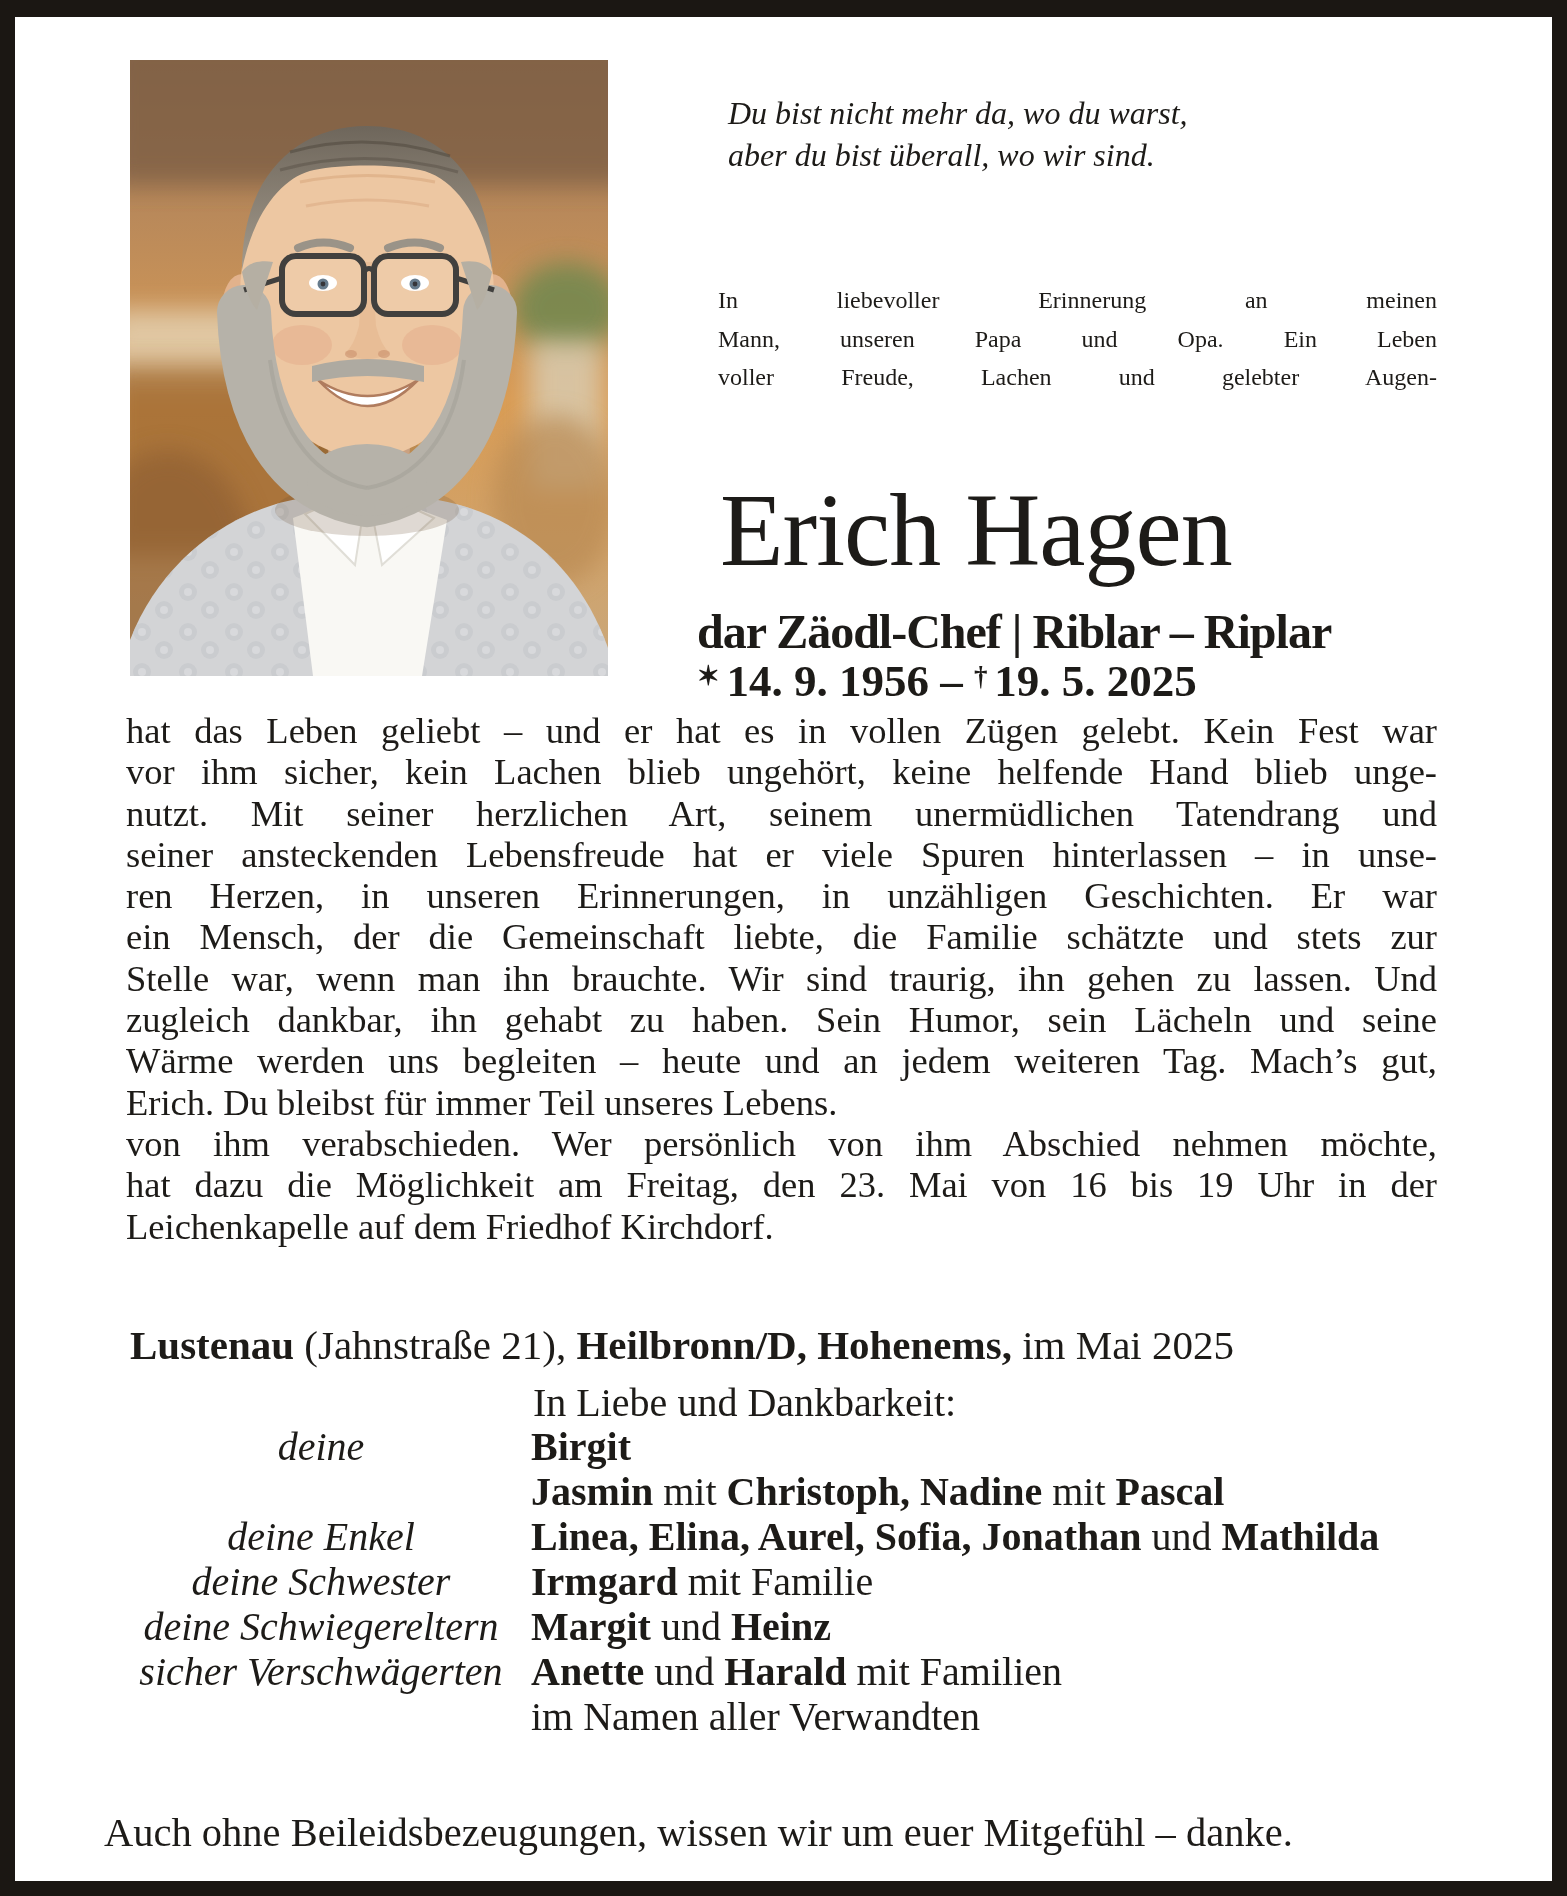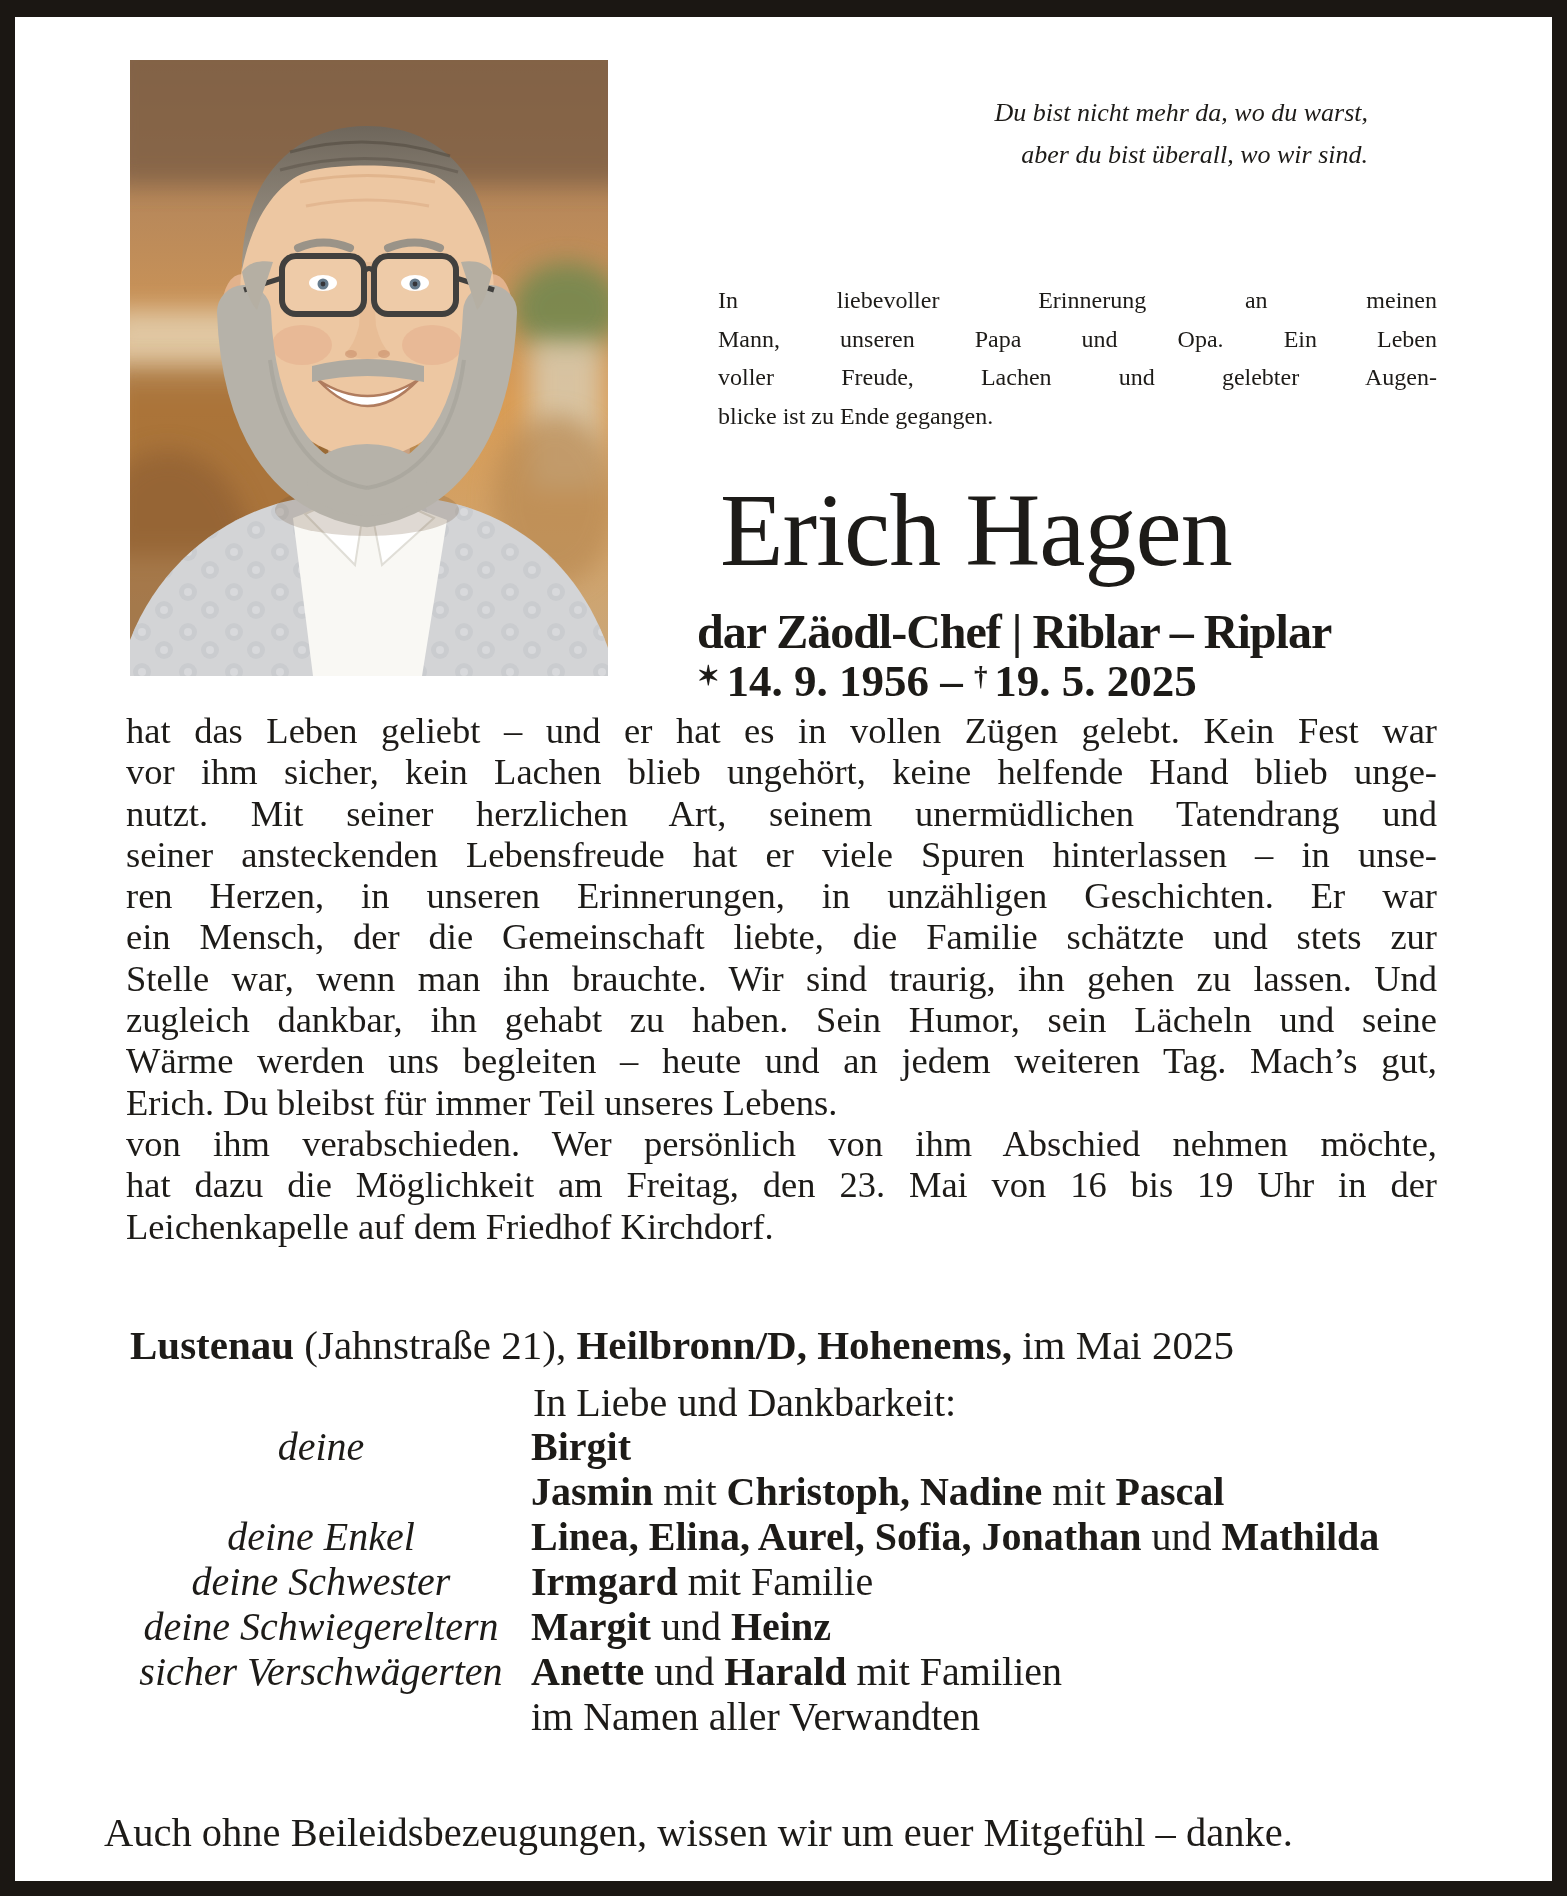--- a/index.html
+++ b/index.html
@@ -26,21 +26,21 @@
   .abs{position:absolute;}
 
   
   .photo{
     left:130px;top:60px;width:478px;height:616px;
     overflow:hidden;background:#c9955c;
   }
   .photo svg{display:block;width:100%;height:100%;}
 
   
-  .quote{left:728px;top:92px;width:640px;font-size:26px;line-height:42px;font-style:italic;text-align:right;}
+  .quote{left:728px;top:92px;width:640px;font-size:32px;line-height:42px;font-style:italic;}
   
   .intro{left:718px;top:281px;width:719px;font-size:24px;line-height:38.6px;}
   .jline{text-align:justify;text-align-last:justify;}
   .jline.end{text-align-last:left;}
 
   .name{left:720px;top:474px;font-size:104px;line-height:1.08;letter-spacing:-1px;white-space:nowrap;}
   .nick{left:697px;top:607px;font-size:48px;line-height:1.05;font-weight:bold;letter-spacing:-1px;white-space:nowrap;}
   .dates{left:697px;top:657px;font-size:45px;line-height:1.1;font-weight:bold;white-space:nowrap;}
 
   .bodytext{left:126px;top:710px;width:1311px;font-size:36.5px;line-height:41.3px;}
@@ -156,21 +156,20 @@
 
   <div class="abs quote">
     <div>Du bist nicht mehr da, wo du warst,</div>
     <div>aber du bist überall, wo wir sind.</div>
   </div>
 
   <div class="abs intro">
     <div class="jline">In liebevoller Erinnerung an meinen</div>
     <div class="jline">Mann, unseren Papa und Opa. Ein Leben</div>
     <div class="jline">voller Freude, Lachen und gelebter Augen-</div>
-    <div class="jline end">blicke ist zu Ende gegangen.</div>
   </div>
 
   <div class="abs name">Erich Hagen</div>
   <div class="abs nick">dar Zäodl-Chef | Riblar – Riplar</div>
   <div class="abs dates"><span class="b sup">✶ </span><span class="b">14. 9. 1956 – </span><span class="b sup">† </span><span class="b">19. 5. 2025</span></div>
 
   <div class="abs bodytext">
     <div class="jline">hat das Leben geliebt – und er hat es in vollen Zügen gelebt. Kein Fest war</div>
     <div class="jline">vor ihm sicher, kein Lachen blieb ungehört, keine helfende Hand blieb unge-</div>
     <div class="jline">nutzt. Mit seiner herzlichen Art, seinem unermüdlichen Tatendrang und</div>

